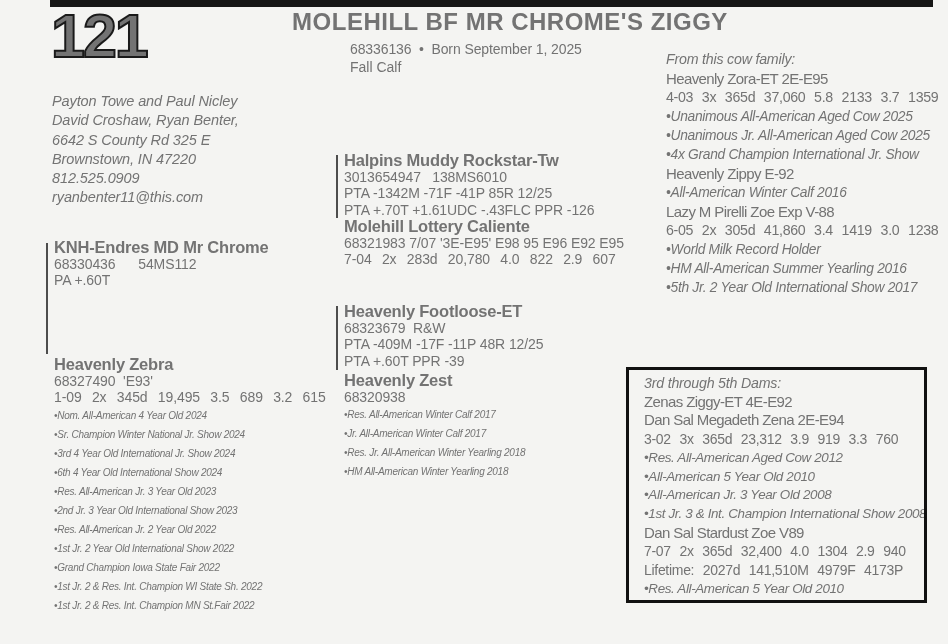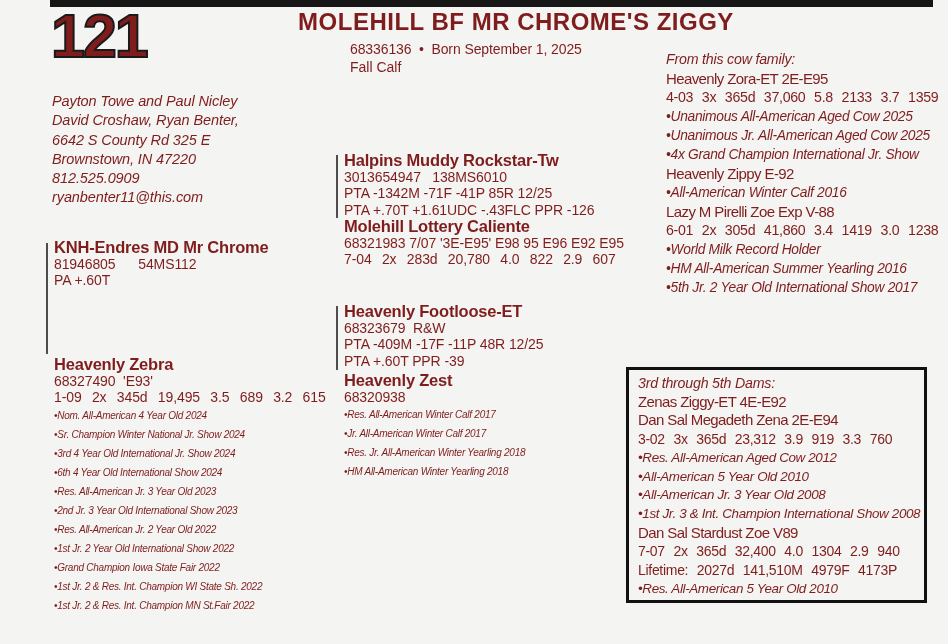--- a/index.html
+++ b/index.html
@@ -1,26 +1,26 @@
 <!DOCTYPE html>
 <html><head>
 <meta charset="utf-8">
 <style>
   html,body{margin:0;padding:0;}
   body{background:#e8e8e6;}
   .page{
     position:relative;width:948px;height:644px;overflow:hidden;
-    background:#f4f4f2;color:#7f1d1d;
+    background:#f4f4f2;color:#737373;
     font-family:"Liberation Sans","DejaVu Sans",sans-serif;
   }
   .abs{position:absolute;}
   .top-bar{left:50px;top:0;width:883px;height:7px;background:#161616;}
   .lot{left:51px;top:6px;font-size:61px;font-weight:bold;letter-spacing:-2px;line-height:1;
        -webkit-text-stroke:2px #1a1a1a;}
-  .title{left:270px;top:8px;width:492px;text-align:center;font-size:24px;font-weight:bold;
+  .title{left:264px;top:8px;width:492px;text-align:center;font-size:24px;font-weight:bold;
          letter-spacing:0.5px;white-space:nowrap;}
   .reg{left:350px;top:41px;font-size:14px;letter-spacing:-0.1px;white-space:pre;}
   .calf{left:350px;top:59px;font-size:14px;}
   .consignor{left:52px;top:92px;font-style:italic;font-size:14.5px;line-height:19.3px;letter-spacing:-0.1px;}
   .vline{width:2px;background:#4d4d4d;}
   .vl-left{left:46px;top:243px;height:111px;}
   .vl-m1{left:336px;top:155px;height:63px;}
   .vl-m2{left:336px;top:306px;height:64px;}
   .h-name{font-size:16.5px;font-weight:bold;line-height:18px;letter-spacing:-0.2px;white-space:pre;}
   .d-line{font-size:14px;line-height:16.4px;letter-spacing:-0.1px;white-space:pre;}
@@ -31,21 +31,21 @@
   .pgs{left:344px;top:151px;}
   .pgd{left:344px;top:217px;}
   .mgs{left:344px;top:302px;}
   .mgd{left:344px;top:371px;}
   .fam{left:666px;top:50px;line-height:19px;}
   .fam-head{font-style:italic;font-size:14.2px;letter-spacing:-0.2px;}
   .fam-name{font-size:15px;letter-spacing:-0.6px;white-space:pre;}
   .fam-stats{font-size:14.2px;word-spacing:5px;letter-spacing:-0.3px;white-space:pre;}
   .fam-award{font-style:italic;font-size:13.8px;letter-spacing:-0.3px;white-space:pre;}
   .dams-box{left:626px;top:367px;width:301px;height:236px;box-sizing:border-box;
-            border:3px solid #111;padding:4px 9px 0;line-height:18.7px;overflow:hidden;}
+            border:3px solid #111;padding:4px 15px 0;line-height:18.7px;overflow:hidden;}
   .box-head{font-style:italic;font-size:14.2px;letter-spacing:-0.2px;}
   .box-name{font-size:15px;letter-spacing:-0.6px;white-space:pre;}
   .box-stats{font-size:14px;word-spacing:5px;letter-spacing:-0.3px;white-space:pre;}
   .box-award{font-style:italic;font-size:13.4px;letter-spacing:-0.35px;white-space:pre;}
 </style>
 </head>
 <body>
 
 <div class="page">
 
@@ -64,21 +64,21 @@
     <div>812.525.0909</div>
     <div>ryanbenter11@this.com</div>
   </div>
 
   <div class="abs vline vl-left"></div>
   <div class="abs vline vl-m1"></div>
   <div class="abs vline vl-m2"></div>
 
   <div class="abs sire">
     <div class="h-name">KNH-Endres MD Mr Chrome</div>
-    <div class="d-line">81946805      54MS112</div>
+    <div class="d-line">68330436      54MS112</div>
     <div class="d-line">PA +.60T</div>
   </div>
 
   <div class="abs dam">
     <div class="h-name">Heavenly Zebra</div>
     <div class="d-line">68327490  'E93'</div>
     <div class="d-line d-stats">1-09 2x 345d 19,495 3.5 689 3.2 615</div>
     <div class="award">•Nom. All-American 4 Year Old 2024</div>
     <div class="award">•Sr. Champion Winter National Jr. Show 2024</div>
     <div class="award">•3rd 4 Year Old International Jr. Show 2024</div>
@@ -124,21 +124,21 @@
   <div class="abs fam">
     <div class="fam-head">From this cow family:</div>
     <div class="fam-name">Heavenly Zora-ET 2E-E95</div>
     <div class="fam-stats">4-03 3x 365d 37,060 5.8 2133 3.7 1359</div>
     <div class="fam-award">•Unanimous All-American Aged Cow 2025</div>
     <div class="fam-award">•Unanimous Jr. All-American Aged Cow 2025</div>
     <div class="fam-award">•4x Grand Champion International Jr. Show</div>
     <div class="fam-name">Heavenly Zippy E-92</div>
     <div class="fam-award">•All-American Winter Calf 2016</div>
     <div class="fam-name">Lazy M Pirelli Zoe Exp V-88</div>
-    <div class="fam-stats">6-01 2x 305d 41,860 3.4 1419 3.0 1238</div>
+    <div class="fam-stats">6-05 2x 305d 41,860 3.4 1419 3.0 1238</div>
     <div class="fam-award">•World Milk Record Holder</div>
     <div class="fam-award">•HM All-American Summer Yearling 2016</div>
     <div class="fam-award">•5th Jr. 2 Year Old International Show 2017</div>
   </div>
 
   <div class="abs dams-box">
     <div class="box-head">3rd through 5th Dams:</div>
     <div class="box-name">Zenas Ziggy-ET 4E-E92</div>
     <div class="box-name">Dan Sal Megadeth Zena 2E-E94</div>
     <div class="box-stats">3-02 3x 365d 23,312 3.9 919 3.3 760</div>

